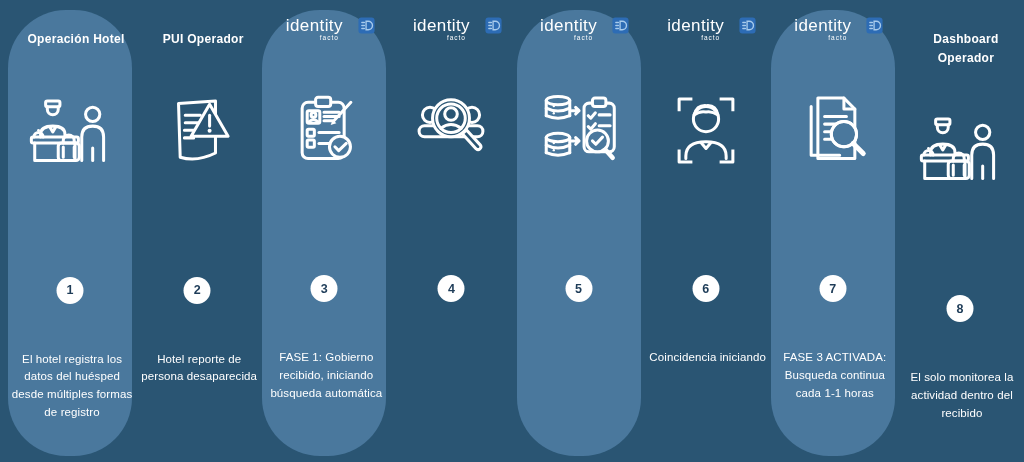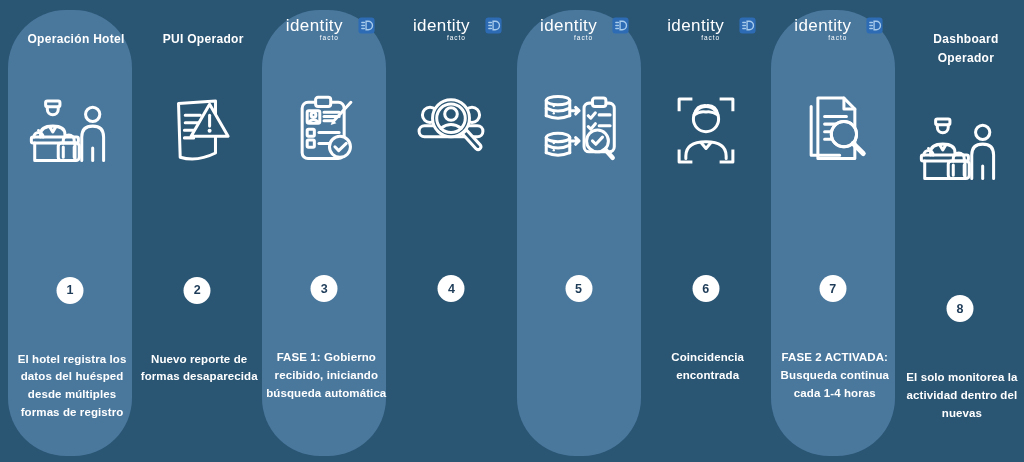--- a/index.html
+++ b/index.html
@@ -54,21 +54,21 @@
 
   .num{
     position:absolute;top:164px;left:50%;transform:translateX(-50%);
     width:27px;height:27px;border-radius:50%;
     background:#ffffff;color:#1e3c58;
     font-size:12.5px;font-weight:bold;
     display:flex;align-items:center;justify-content:center;
   }
   .bold-text{
     position:absolute;top:211px;left:2px;right:2px;
-    font-size:11.5px;font-weight:bold;line-height:1.55;letter-spacing:.1px;
+    font-size:11.5px;font-weight:normal;line-height:1.55;letter-spacing:.1px;
   }
   .detail-text{
     position:absolute;top:325px;left:1px;right:1px;
     font-size:10px;font-weight:bold;line-height:1.5;
   }
 </style>
 </head>
 <body>
 
 <div class="board">
@@ -111,21 +111,21 @@
           <g class="st">
         <path d="M28 16 l44 -3 v62 q-22 11 -42 5 z"></path>
         <path d="M36 30 h18 M36 39 h16 M35 48 h14 M35 57 h11"></path>
         <path class="fillbg" d="M65 17 L87 55 H43 Z"></path>
         <path d="M65 30 v13"></path>
         <circle class="soliddot" cx="65" cy="48.5" r="2.4"></circle>
       </g>
         </svg>
     </div>
     <div class="num">2</div>
-    <div class="bold-text">Nuevo reporte de formas desaparecida</div>
+    <div class="bold-text">Hotel reporte de persona desaparecida</div>
 
   </section>
 
   <section class="col panel">
     <div class="header logo-hdr">
       <span class="wordmark">
         <span class="brand">identity</span>
         <span class="brand-sub">facto</span>
       </span>
       <span class="badge">
@@ -270,21 +270,21 @@
         <path d="M32 88 h-14 v-13" stroke-linecap="square"></path>
         <path d="M68 88 h14 v-13" stroke-linecap="square"></path>
         <circle cx="50" cy="37" r="15"></circle>
         <path d="M36 32 q3 -12 14.5 -11 q11.5 -1 13.5 11 q-7 -5 -14 -3.5 q-7.5 -1.5 -14 3.5"></path>
         <path d="M26 84 v-3 q0 -17 24 -17 q24 0 24 17 v3"></path>
         <path d="M44 65 l6 7 6 -7"></path>
       </g>
         </svg>
     </div>
     <div class="num">6</div>
-    <div class="bold-text">Coincidencia encontrada</div>
+    <div class="bold-text">Coincidencia iniciando</div>
 
   </section>
 
   <section class="col panel">
     <div class="header logo-hdr">
       <span class="wordmark">
         <span class="brand">identity</span>
         <span class="brand-sub">facto</span>
       </span>
       <span class="badge">
@@ -304,21 +304,21 @@
         <path d="M32 12 h31 l13 13 v59 h-44 z"></path>
         <path d="M63 12 v13 h13"></path>
         <path d="M40 34 h26 M40 43 h26 M40 52 h13 M40 61 h11"></path>
         <circle class="fillbg" cx="63" cy="55" r="15"></circle>
         <circle cx="63" cy="55" r="15"></circle>
         <path d="M74 66 l12 12" stroke-width="6"></path>
       </g>
         </svg>
     </div>
     <div class="num">7</div>
-    <div class="bold-text">FASE 2 ACTIVADA: Busqueda continua cada 1-4 horas</div>
+    <div class="bold-text">FASE 3 ACTIVADA: Busqueda continua cada 1-1 horas</div>
 
   </section>
 
   <section class="col flat">
     <div class="header title-hdr">
       <div class="t-inner">Dashboard Operador</div>
     </div>
     <div class="icon-slot">
       <svg class="ic" viewBox="0 0 100 100">
           <g class="st">
@@ -333,17 +333,17 @@
         <circle cx="77" cy="29" r="8.5"></circle>
         <path d="M64 84 v-28 q0 -13 13 -13 q13 0 13 13 v28"></path>
         <path d="M77 84 v-15"></path>
         <rect x="36" y="63" width="25" height="21" rx="4"></rect>
         <path d="M42 63 v-3 a6 6 0 0 1 13 0 v3"></path>
         <path d="M42 68 v12 M55 68 v12"></path>
       </g>
         </svg>
     </div>
     <div class="num">8</div>
-    <div class="bold-text">El solo monitorea la actividad dentro del nuevas</div>
+    <div class="bold-text">El solo monitorea la actividad dentro del recibido</div>
     <div class="detail-text"></div>
   </section>
 
 </div>
 
 </body></html>

